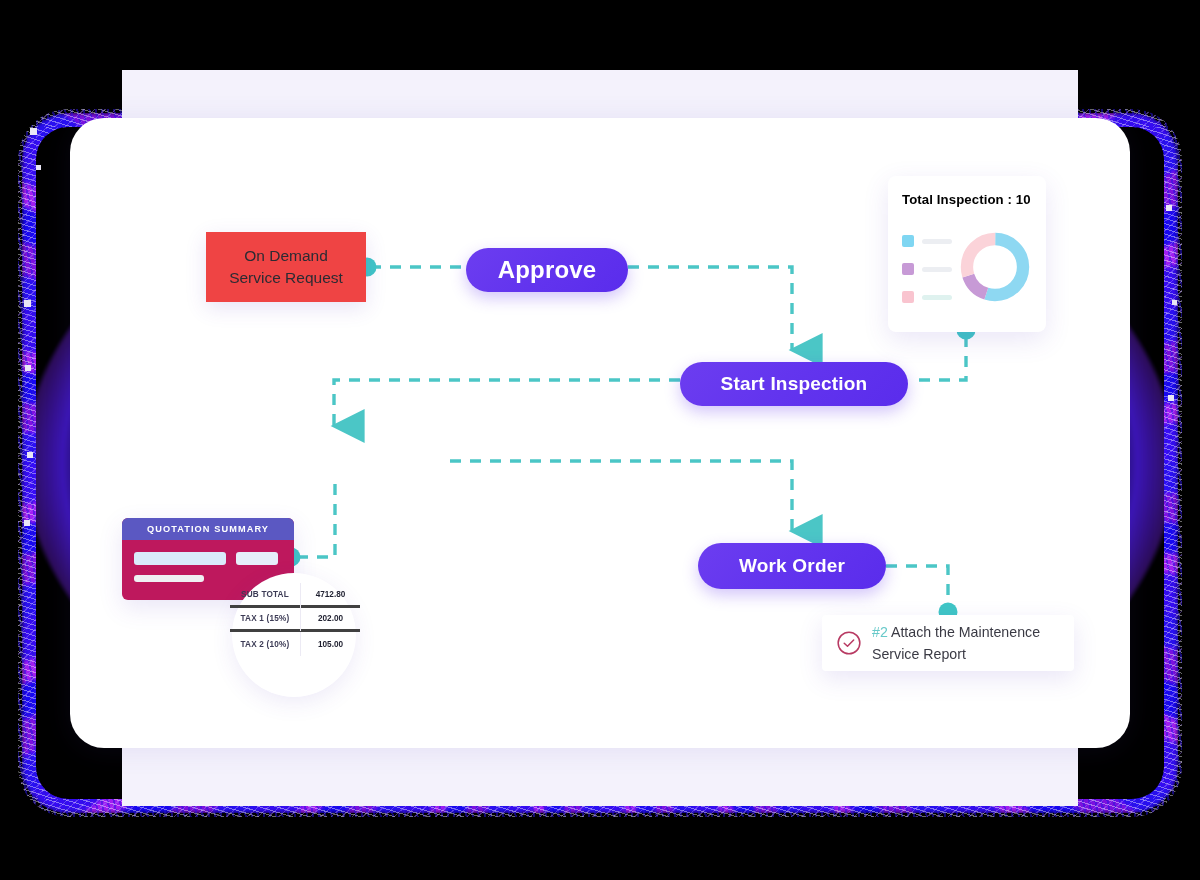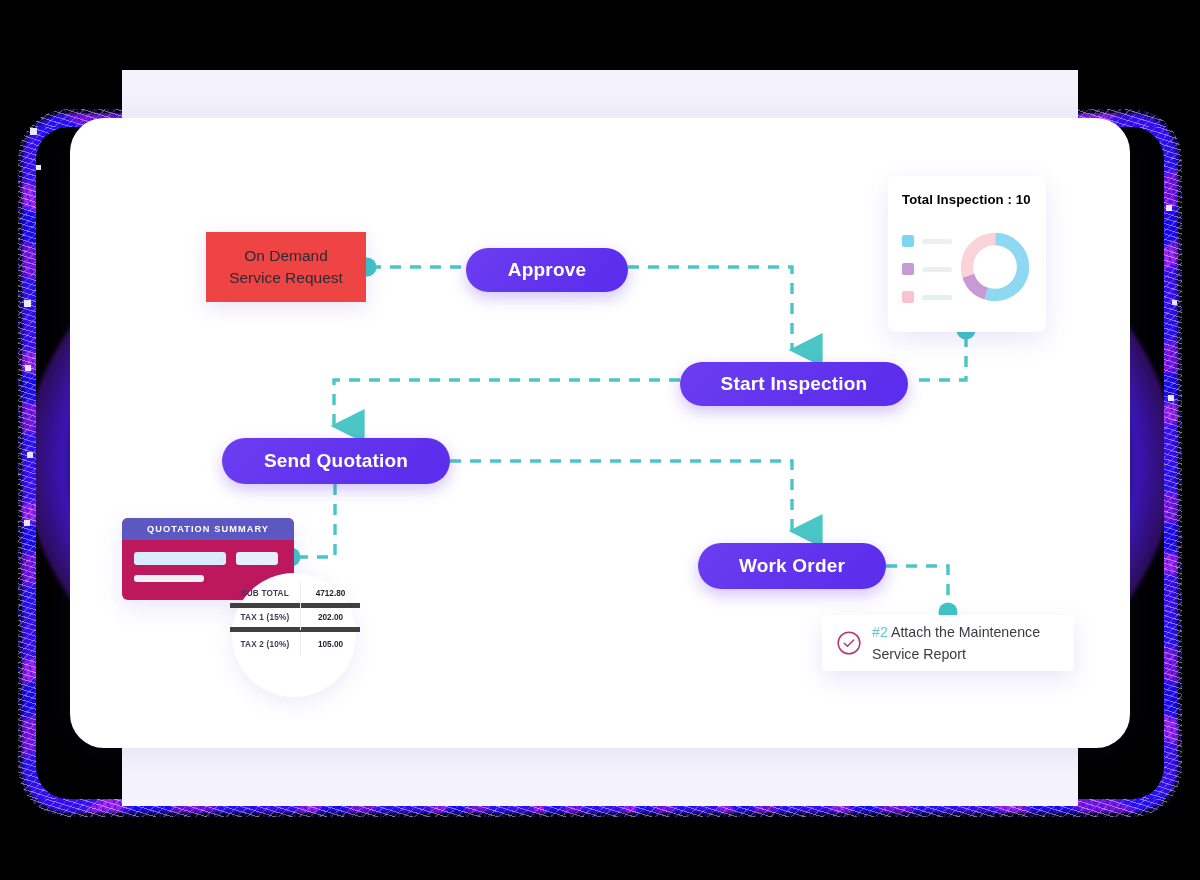--- a/index.html
+++ b/index.html
@@ -73,21 +73,21 @@
     position: absolute;
     display: flex; align-items: center; justify-content: center;
     border-radius: 999px;
     background: linear-gradient(135deg, #6c3df0 0%, #6234ee 50%, #5a2cec 100%);
     color: #fff;
     font-weight: bold;
     letter-spacing: .2px;
     box-shadow: 0 6px 16px rgba(94,44,236,.28);
     white-space: nowrap;
   }
-  .node-approve      { left: 396px; top: 130px;  width: 162px; height: 44px; font-size: 19px; }
+  .node-approve      { left: 396px; top: 130px;  width: 162px; height: 44px; font-size: 24px; }
   .node-inspection   { left: 610px; top: 244px;  width: 228px; height: 44px; font-size: 19px; justify-content: center; }
   .node-quotation    { left: 152px; top: 320px;  width: 228px; height: 46px; font-size: 19px; }
   .node-workorder    { left: 628px; top: 425px;  width: 188px; height: 46px; font-size: 19px; }
 
   
   .req-card {
     position: absolute; left: 136px; top: 114px;
     width: 160px; height: 70px;
     background: #ef4444;
     box-shadow: 0 6px 20px rgba(90,60,190,.14);
@@ -133,21 +133,21 @@
     position: absolute; left: 162px; top: 455px;
     width: 124px; height: 124px; border-radius: 50%;
     background: #fff;
     box-shadow: 0 6px 22px rgba(90,60,190,.10);
     overflow: hidden;
   }
   .totals-table {
     position: absolute; left: 160px; top: 466px;
     width: 130px; font-size: 8.2px; color: #3c3b55;
   }
-  .tot-row { display: flex; height: 24px; align-items: center; border-bottom: 5px solid #404040; }
+  .tot-row { display: flex; height: 24px; align-items: center; border-bottom: 3px solid #404040; }
   .tot-row:last-child { border-bottom: none; }
   .tot-label { width: 70px; text-align: center; font-weight: bold; letter-spacing: .2px; }
   .tot-sep { width: 1px; height: 24px; background: #eceaf4; }
   .tot-val  { flex: 1; text-align: center; font-weight: bold; color: #1f2030; }
 
   
   .report-card {
     position: absolute; left: 752px; top: 497px;
     width: 252px; height: 56px;
     background: #fff; border-radius: 4px;
@@ -212,23 +212,20 @@
     <div class="req-card">
       <span>On Demand</span>
       <span>Service Request</span>
     </div>
 
     <div class="node node-approve">
       <span>Approve</span>
     </div>
     <div class="node node-inspection">
       <span>Start Inspection</span>
-    </div>
-    <div class="node node-quotation">
-      <span>Send Quotation</span>
     </div>
     <div class="node node-workorder">
       <span>Work Order</span>
     </div>
 
     <div class="insp-card">
       <div class="insp-title">Total Inspection : 10</div>
       <div class="insp-body">
         <div class="legend">
           <div class="legend-row">

